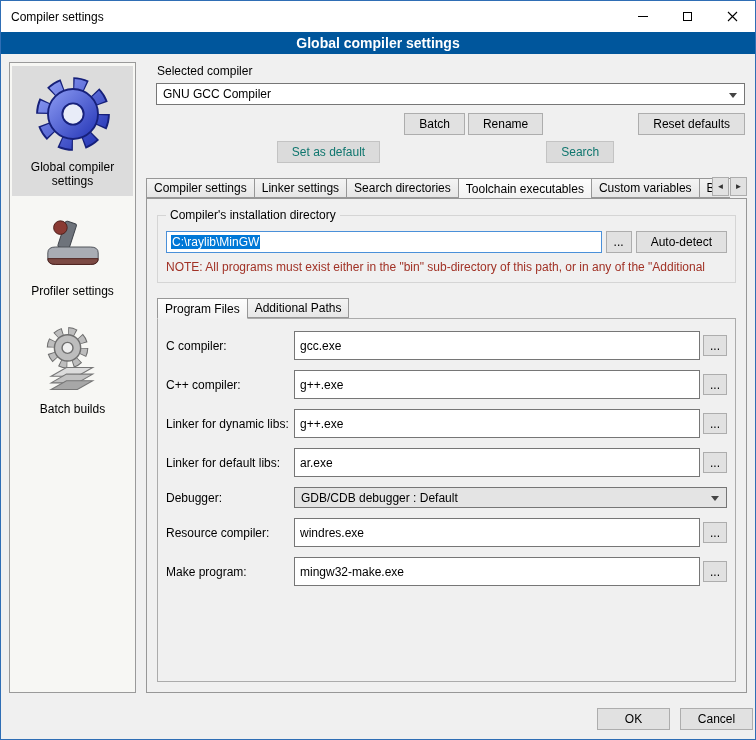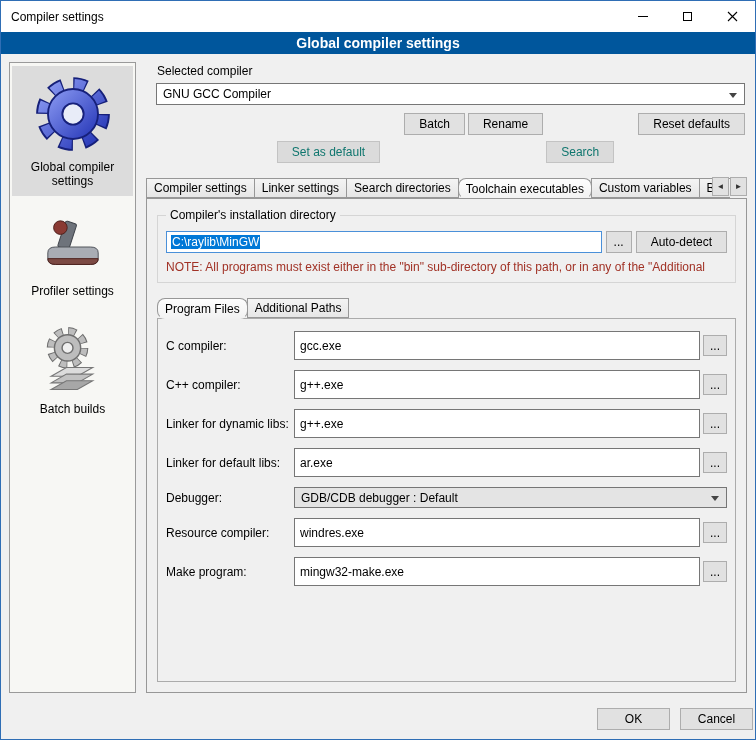--- a/index.html
+++ b/index.html
@@ -46,21 +46,21 @@
   .gap-l { margin-left:24px; }
   .gap-s { margin-left:3px; }
 
   
   .tabstrip { position:relative; margin-top:12px; display:flex; align-items:flex-end;
               height:23px; padding-right:38px; overflow:hidden; }
   .tab { flex:0 0 auto; height:20px; line-height:18px; padding:0 7px; white-space:nowrap;
          background:linear-gradient(#F4F4F4,#E6E6E6); border:1px solid #979797; margin-left:-1px; }
   .tab:first-child { margin-left:0; }
   .tab.active { height:21px; line-height:21px; background:linear-gradient(#FDFDFD,#F2F2F2);
-                border-bottom:1px solid #F1F1F1; margin-bottom:-1px; z-index:2; position:relative;border-radius:8px; }
+                border-bottom:1px solid #F1F1F1; margin-bottom:-1px; z-index:2; position:relative; }
   .tab.cut { border-right:none; padding-right:3px; }
   .scrollers { position:absolute; right:0; bottom:2px; display:flex; z-index:3; }
   .scroll-btn { width:17px; height:19px; border:1px solid #ADADAD; background:#E1E1E1; font-size:8px;
                 display:flex; align-items:center; justify-content:center; margin-left:1px; color:#333; }
 
   .tab-panel { border:1px solid #979797; flex:1; min-height:0; background:#F0F0F0;
                padding:10px; display:flex; flex-direction:column; }
 
   
   .groupbox { border:1px solid #D5D5D5; position:relative; padding:15px 8px 8px; margin-top:6px; }

